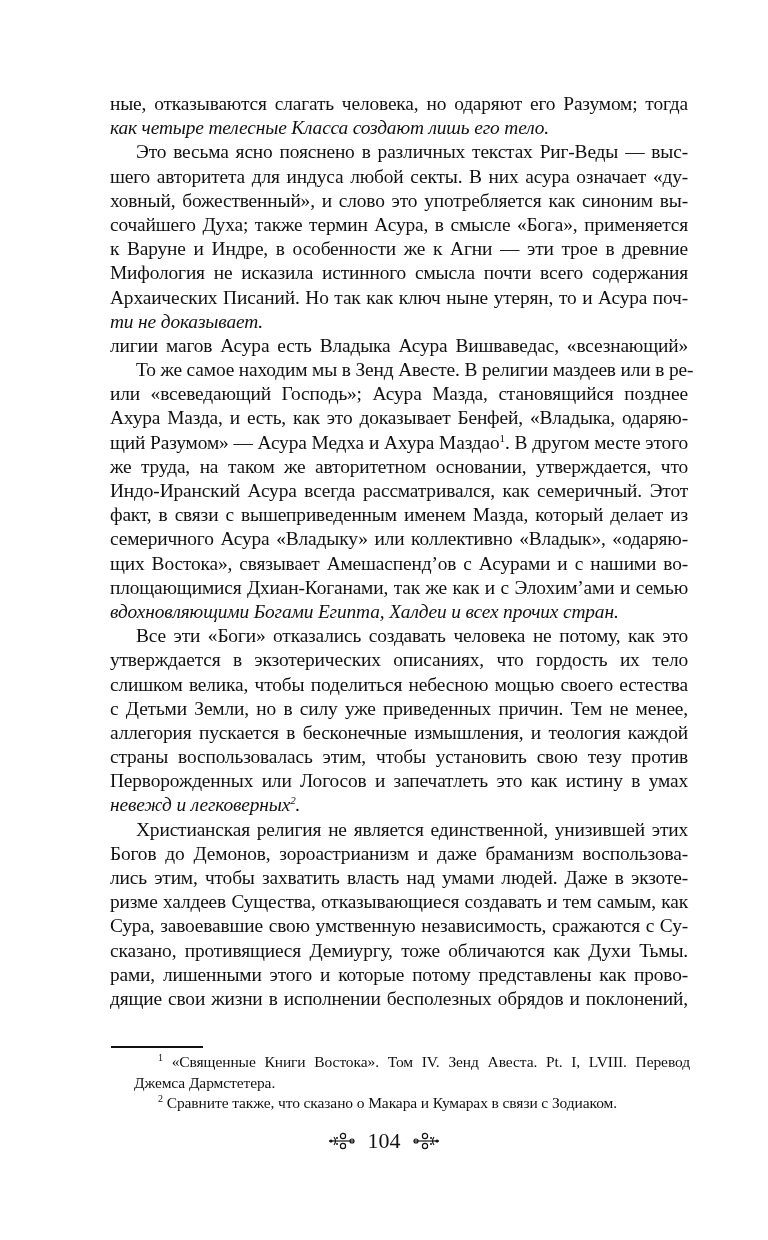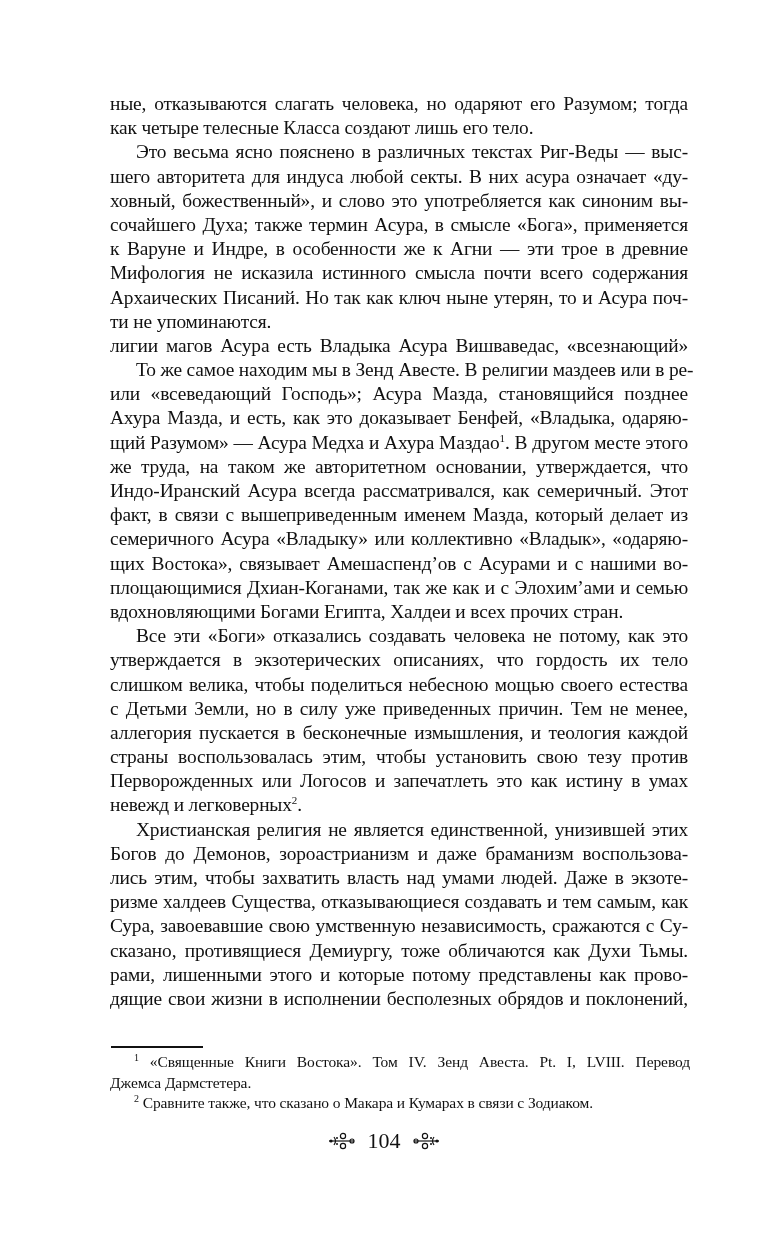--- a/index.html
+++ b/index.html
@@ -26,20 +26,21 @@
       font-size: 19.4px;
       line-height: 24.2px;
       height: 24.2px;
       white-space: nowrap;
       text-align: justify;
       text-align-last: justify;
       letter-spacing: -0.15px;
     }
     .line.last {
       text-align-last: left;
+      font-style: italic;
     }
     .line.indent {
       padding-left: 26px;
     }
     sup {
       font-size: 11px;
       line-height: 0;
       vertical-align: 7px;
     }
     .fn-rule {
@@ -58,20 +59,21 @@
     }
     .fn-line {
       display: block;
       font-size: 15.5px;
       line-height: 20.5px;
       height: 20.5px;
       white-space: nowrap;
       text-align: justify;
       text-align-last: justify;
       letter-spacing: -0.1px;
+      margin-left: 24px;
     }
     .fn-line.last { text-align-last: left; }
     .fn-line.indent { padding-left: 24px; }
     .fn-line sup {
       font-size: 10px;
       vertical-align: 6px;
     }
     .folio {
       position: absolute;
       left: 0;
@@ -98,21 +100,21 @@
 <div class="page" id="body-text">
     <span class="line"><span>ные, отказываются слагать человека, но одаряют его Разумом; тогда</span></span>
     <span class="line last"><span>как четыре телесные Класса создают лишь его тело.</span></span>
     <span class="line indent"><span>Это весьма ясно пояснено в различных текстах Риг-Веды — выс-</span></span>
     <span class="line"><span>шего авторитета для индуса любой секты. В них асура означает «ду-</span></span>
     <span class="line"><span>ховный, божественный», и слово это употребляется как синоним вы-</span></span>
     <span class="line"><span>сочайшего Духа; также термин Асура, в смысле «Бога», применяется</span></span>
     <span class="line"><span>к Варуне и Индре, в особенности же к Агни — эти трое в древние</span></span>
     <span class="line"><span>Мифология не исказила истинного смысла почти всего содержания</span></span>
     <span class="line"><span>Архаических Писаний. Но так как ключ ныне утерян, то и Асура поч-</span></span>
-    <span class="line last"><span>ти не упоминаются.</span></span>
+    <span class="line last"><span>ти не доказывает.</span></span>
     <span class="line"><span>лигии магов Асура есть Владыка Асура Вишваведас, «всезнающий»</span></span>
     <span class="line indent"><span>То же самое находим мы в Зенд Авесте. В религии маздеев или в ре-</span></span>
     <span class="line"><span>или «всеведающий Господь»; Асура Мазда, становящийся позднее</span></span>
     <span class="line"><span>Ахура Мазда, и есть, как это доказывает Бенфей, «Владыка, одаряю-</span></span>
     <span class="line"><span>щий Разумом» — Асура Медха и Ахура Маздао</span><sup>1</sup><span>. В другом месте этого</span></span>
     <span class="line"><span>же труда, на таком же авторитетном основании, утверждается, что</span></span>
     <span class="line"><span>Индо-Иранский Асура всегда рассматривался, как семеричный. Этот</span></span>
     <span class="line"><span>факт, в связи с вышеприведенным именем Мазда, который делает из</span></span>
     <span class="line"><span>семеричного Асура «Владыку» или коллективно «Владык», «одаряю-</span></span>
     <span class="line"><span>щих Востока», связывает Амешаспенд’ов с Асурами и с нашими во-</span></span>

